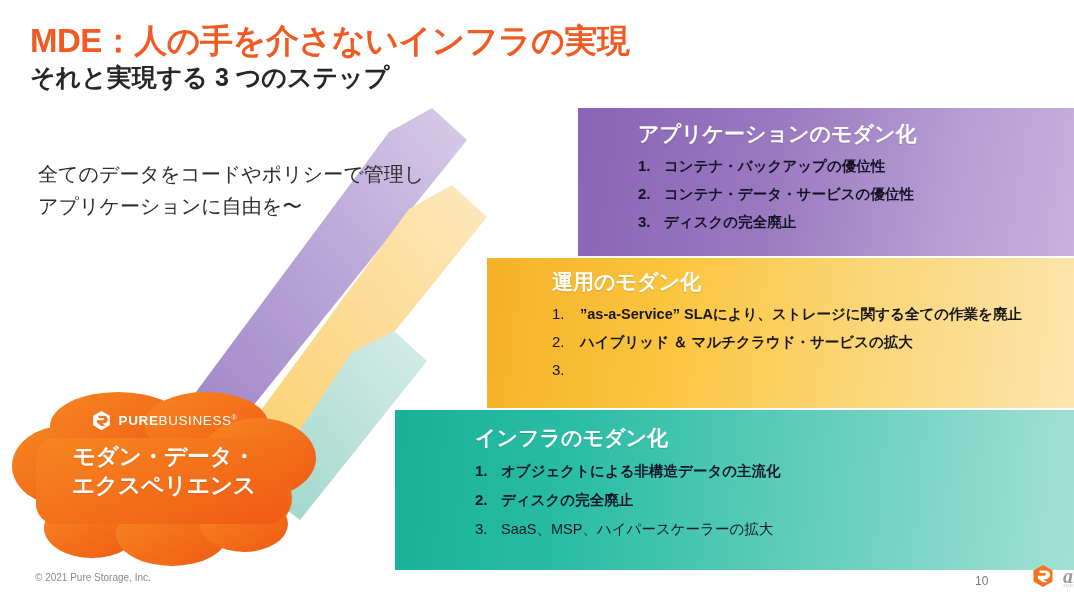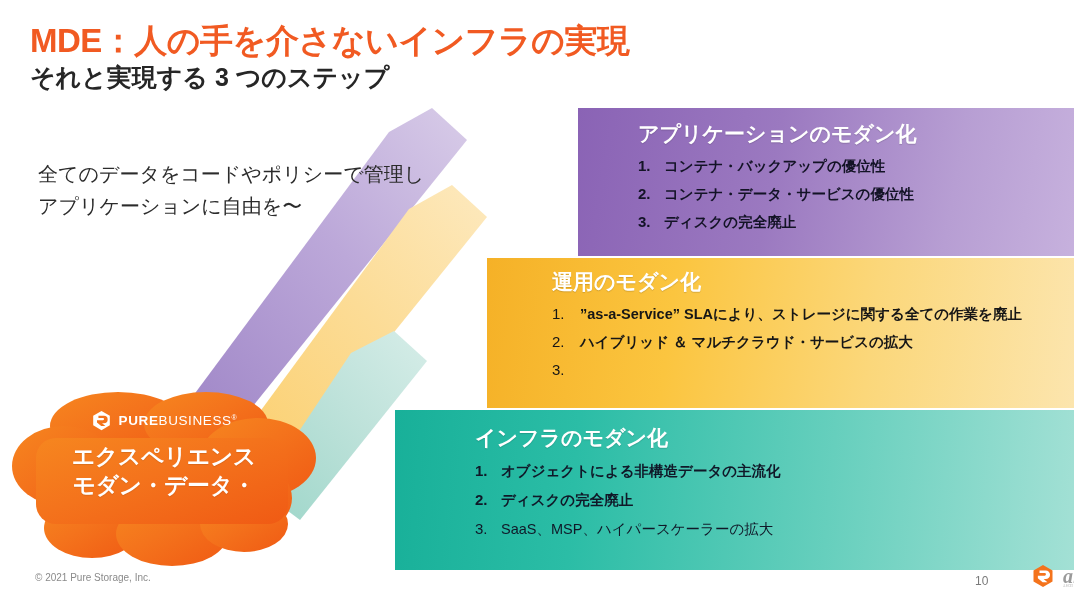--- a/index.html
+++ b/index.html
@@ -357,22 +357,22 @@
       <div id="ps-logo-row">
         <svg width="21" height="21" viewBox="0 0 48 48" xmlns="http://www.w3.org/2000/svg">
           <path fill="#ffffff" d="M24 2 L43 13 L43 35 L24 46 L5 35 L5 13 Z"></path>
           <path fill="#F4731C" d="M17 13 h12.5 a8.6 8.6 0 0 1 0 17.2 h-4.2 l7.6 6.4 h-9.6 l-9.6 -8.2 v-5.1 h13.6 a2.6 2.6 0 0 0 0 -5.2 H17 Z"></path>
         </svg>
         <div id="ps-wordmark">
           <span class="pure">PURE</span><span class="storage">BUSINESS</span><span class="reg">®</span>
         </div>
       </div>
       <div id="cloud-text">
+        <div>モダン・データ・</div>
         <div>エクスペリエンス</div>
-        <div>モダン・データ・</div>
       </div>
     </div>
   </div>
 
   <div id="copyright">© 2021  Pure Storage, Inc.</div>
   <div id="page-number">10</div>
   <div id="footer-logos">
     <svg width="24" height="24" viewBox="0 0 48 48" xmlns="http://www.w3.org/2000/svg">
       <path fill="#F4731C" d="M24 2 L43 13 L43 35 L24 46 L5 35 L5 13 Z"></path>
       <path fill="#ffffff" d="M17 13 h12.5 a8.6 8.6 0 0 1 0 17.2 h-4.2 l7.6 6.4 h-9.6 l-9.6 -8.2 v-5.1 h13.6 a2.6 2.6 0 0 0 0 -5.2 H17 Z"></path>

